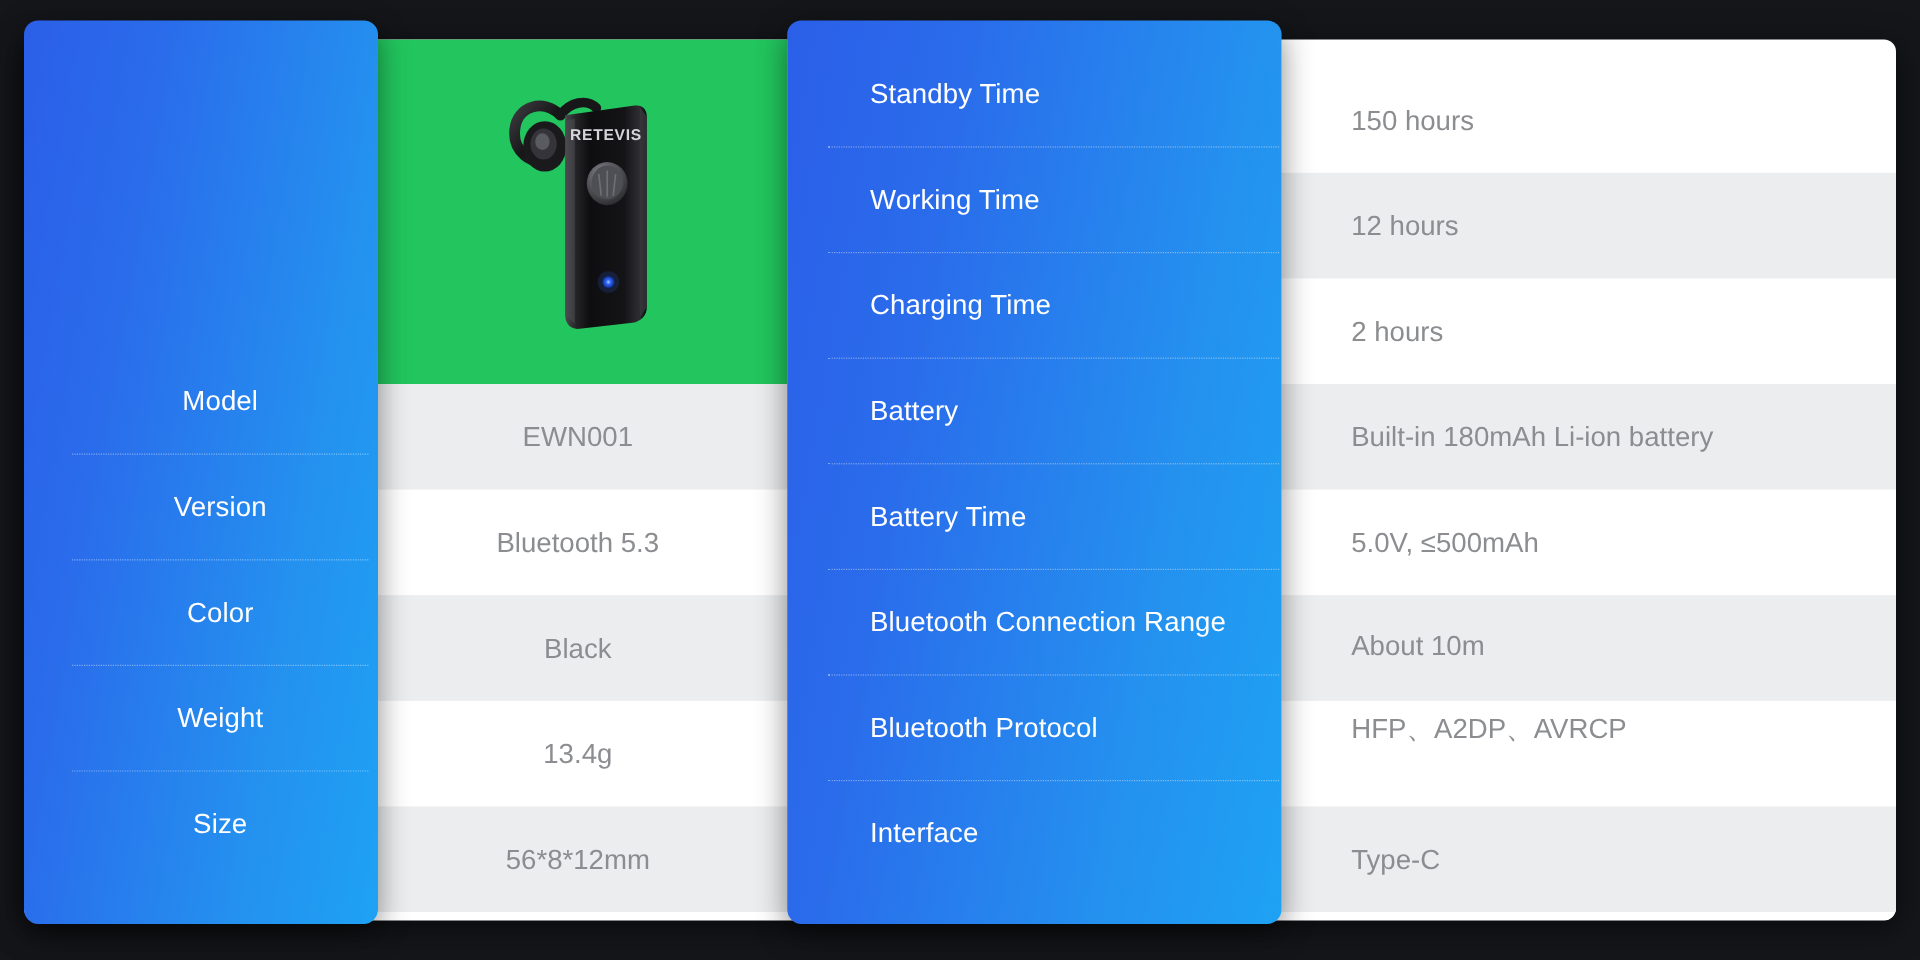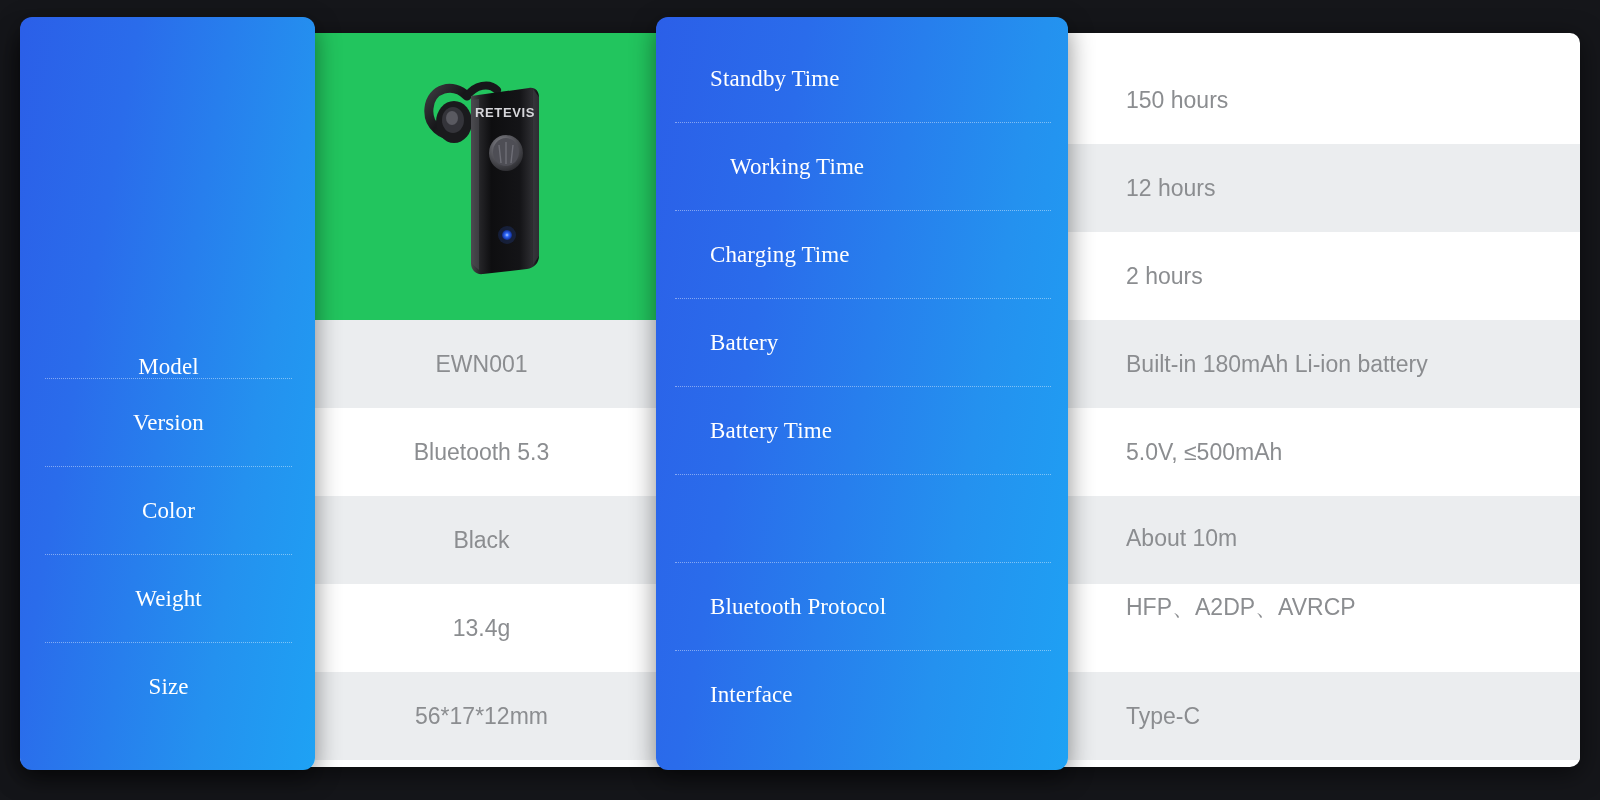--- a/index.html
+++ b/index.html
@@ -52,25 +52,24 @@
     border-radius: 12px;
     background: linear-gradient(100deg, #2b5fe8 0%, #2a6ceb 28%, #2491ef 72%, #1ea2f4 100%);
     box-shadow: 0 8px 26px rgba(0,0,0,0.45);
     overflow: hidden;
   }
   .blue-panel.left  { left: 20px;  width: 295px; }
   .blue-panel.right { left: 656px; width: 412px; }
 
   .blue-rows {
     position: absolute;
-    left: 1px;
+    left: 16px;
     top: 0;
     width: 100%;
     height: 100%;
-    font-family: Liberation Serif, serif;
   }
 
   .blue-row {
     position: absolute;
     left: 0;
     width: 100%;
     height: 88px;
     display: flex;
     align-items: center;
     box-sizing: border-box;
@@ -208,21 +207,21 @@
     </svg>
   </div>
 
   <div class="blue-panel left">
     <div class="blue-rows">
       <div class="blue-div" style="top:361px;"></div>
       <div class="blue-div" style="top:449px;"></div>
       <div class="blue-div" style="top:537px;"></div>
       <div class="blue-div" style="top:625px;"></div>
 
-      <div class="blue-row" style="top:273px;align-items:flex-end;">
+      <div class="blue-row" style="top:273px;">
         <span class="rowlabel">Model</span>
       </div>
       <div class="blue-row" style="top:361px;">
         <span class="rowlabel">Version</span>
       </div>
       <div class="blue-row" style="top:449px;">
         <span class="rowlabel">Color</span>
       </div>
       <div class="blue-row" style="top:537px;">
         <span class="rowlabel">Weight</span>
@@ -240,48 +239,51 @@
     <div class="value-row" style="top:375px;border-radius:29px;">
       <span class="valtext">Bluetooth 5.3</span>
     </div>
     <div class="value-row" style="top:463px;">
       <span class="valtext">Black</span>
     </div>
     <div class="value-row" style="top:551px;border-radius:27px;">
       <span class="valtext">13.4g</span>
     </div>
     <div class="value-row" style="top:639px;">
-      <span class="valtext">56*17*12mm</span>
+      <span class="valtext">56*8*12mm</span>
     </div>
   </div>
 
   <div class="blue-panel right">
     <div class="blue-rows">
       <div class="blue-div" style="top:105px;"></div>
       <div class="blue-div" style="top:193px;"></div>
       <div class="blue-div" style="top:281px;"></div>
       <div class="blue-div" style="top:369px;"></div>
       <div class="blue-div" style="top:457px;"></div>
       <div class="blue-div" style="top:545px;"></div>
       <div class="blue-div" style="top:633px;"></div>
 
       <div class="blue-row" style="top:17px;">
         <span class="rowlabel">Standby Time</span>
       </div>
-      <div class="blue-row" style="top:105px;margin-left:20px;">
+      <div class="blue-row" style="top:105px;">
         <span class="rowlabel">Working Time</span>
       </div>
       <div class="blue-row" style="top:193px;">
         <span class="rowlabel">Charging Time</span>
       </div>
       <div class="blue-row" style="top:281px;">
         <span class="rowlabel">Battery</span>
       </div>
       <div class="blue-row" style="top:369px;">
         <span class="rowlabel">Battery Time</span>
+      </div>
+      <div class="blue-row" style="top:457px;">
+        <span class="rowlabel">Bluetooth Connection Range</span>
       </div>
       <div class="blue-row" style="top:545px;">
         <span class="rowlabel">Bluetooth Protocol</span>
       </div>
       <div class="blue-row" style="top:633px;">
         <span class="rowlabel">Interface</span>
       </div>
     </div>
   </div>
 

